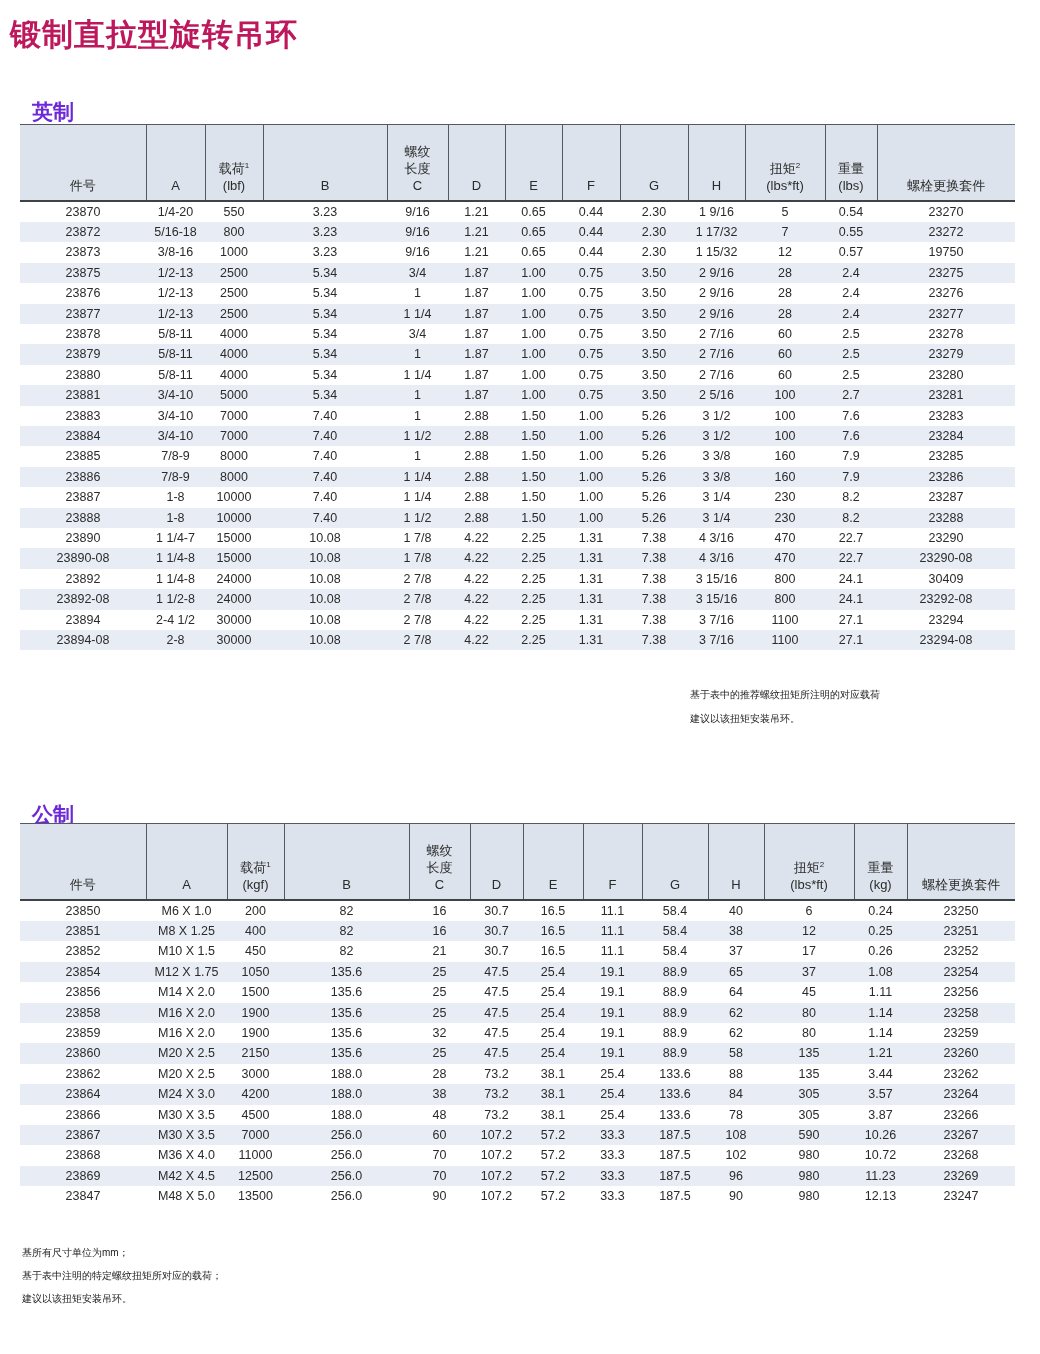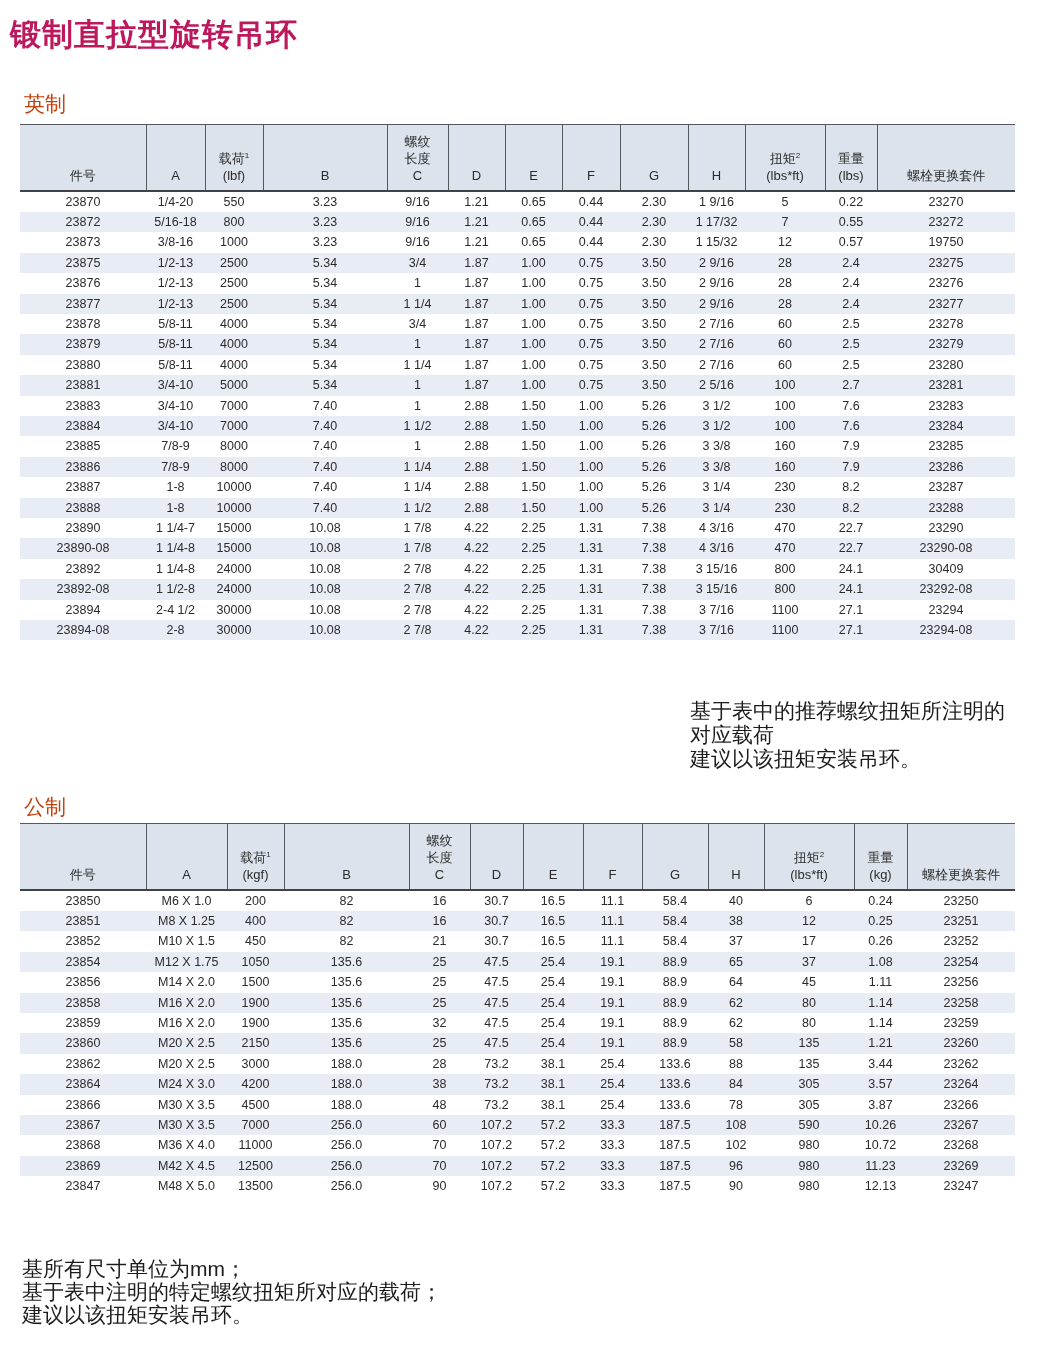--- a/index.html
+++ b/index.html
@@ -12,21 +12,21 @@
   }
   .page { position:absolute; inset:0; background:#ffffff; }
 
   .doc-title {
     position:absolute; left:10px; top:14px;
     font-size:31px; font-weight:bold; color:#be185d;
     letter-spacing:1px; margin:0;
   }
   .section-heading {
     position:absolute; left:24px;
-    font-size:21px; font-weight:normal; color:#c2410c; margin:0;
+    font-size:21px; font-weight:bold; color:#6d28d9; margin:8px;
   }
   #imperial-heading { top:90px; }
   #metric-heading   { top:793px; }
 
   table.spec {
     position:absolute; left:20px;
     width:995px;
     border-collapse:collapse; table-layout:fixed;
     font-size:12.5px; color:#2b2b2b;
   }
@@ -35,37 +35,37 @@
 
   table.spec thead th {
     background:#dce3ec;
     border-top:1px solid #55585c;
     border-bottom:2px solid #3f4347;
     vertical-align:bottom;
     text-align:center;
     font-weight:normal;
     font-size:13px;
     line-height:1.3;
-    height:66px;
+    height:76px;
     padding:3px 1px 5px 1px;
   }
   table.spec thead th + th { border-left:1px solid #55585c; }
   table.spec thead th sup { font-size:8px; line-height:0; }
 
   table.spec tbody td {
     text-align:center;
     height:20.4px;
     line-height:20.4px;
     padding:0 1px;
     white-space:nowrap;
     overflow:hidden;
   }
   table.spec tbody tr:nth-child(even) td { background:#e8edf5; }
 
-  .note-block { position:absolute; font-size:21px; color:#1c1c1c;margin-top:16px; }
+  .note-block { position:absolute; font-size:10px; color:#1c1c1c; }
   #imperial-note { left:690px; top:683px; line-height:24px; width:335px; }
   #footer-notes  { left:22px;  top:1241px; line-height:23px; width:600px; }
 </style>
 </head>
 <body>
 
 <div class="page">
 
   <h1 class="doc-title">锻制直拉型旋转吊环</h1>
 
@@ -141,21 +141,21 @@
           <td>1/4-20</td>
           <td>550</td>
           <td>3.23</td>
           <td>9/16</td>
           <td>1.21</td>
           <td>0.65</td>
           <td>0.44</td>
           <td>2.30</td>
           <td>1 9/16</td>
           <td>5</td>
-          <td>0.22</td>
+          <td>0.54</td>
           <td>23270</td>
         </tr>
         <tr>
           <td>23872</td>
           <td>5/16-18</td>
           <td>800</td>
           <td>3.23</td>
           <td>9/16</td>
           <td>1.21</td>
           <td>0.65</td>

